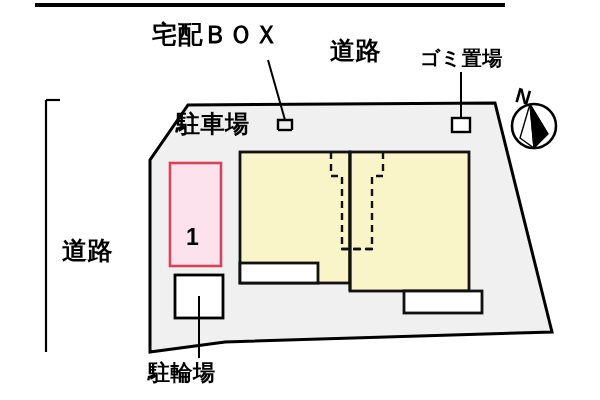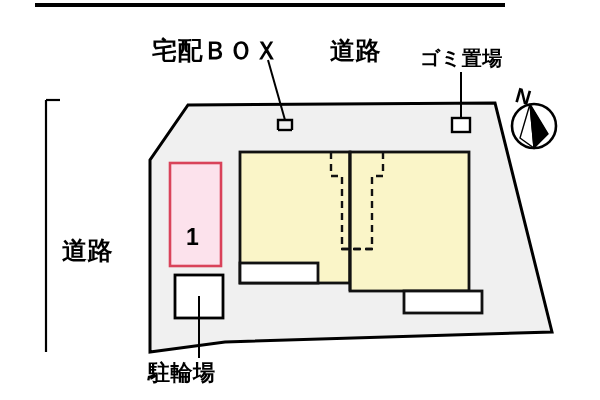--- a/index.html
+++ b/index.html
@@ -32,21 +32,21 @@
     position: absolute;
     color: #000000;
     font-weight: 700;
     white-space: nowrap;
     line-height: 1;
     letter-spacing: 0.02em;
   }
   .lbl-jp {
     font-family: "DejaVu Sans", "Liberation Sans", sans-serif;
   }
-  .lbl-takuhai { left: 152px; top: 38px;  font-size: 25px; }
+  .lbl-takuhai { left: 152px; top: 22px;  font-size: 25px; }
   .lbl-road-top { left: 330px; top: 38px; font-size: 25px; }
   .lbl-gomi     { left: 420px; top: 48px; font-size: 20px; }
   .lbl-road-left{ left: 62px;  top: 238px; font-size: 25px; }
   .lbl-chusha   { left: 176px; top: 112px; font-size: 24px; }
   .lbl-churin   { left: 148px; top: 362px; font-size: 22px; }
   .lbl-north    { left: 519px; top: 84px;  font-size: 21px; font-weight: 700;
                   transform: rotate(16deg); transform-origin: left top; }
   .lbl-unit1 {
     position: absolute;
     left: 186px; top: 224px;
@@ -113,20 +113,21 @@
   </svg>
 
   <div class="lbl lbl-jp lbl-takuhai">宅配ＢＯＸ</div>
 
   <div class="lbl lbl-jp lbl-road-top">道路</div>
 
   <div class="lbl lbl-jp lbl-gomi">ゴミ置場</div>
 
   <div class="lbl lbl-jp lbl-road-left">道路</div>
 
+  <div class="lbl lbl-jp lbl-chusha">駐車場</div>
 
   <div class="lbl lbl-jp lbl-churin">駐輪場</div>
 
   <div class="lbl lbl-north">N</div>
 
   <div class="lbl-unit1">1</div>
 
 </div>
 
 </body></html>

